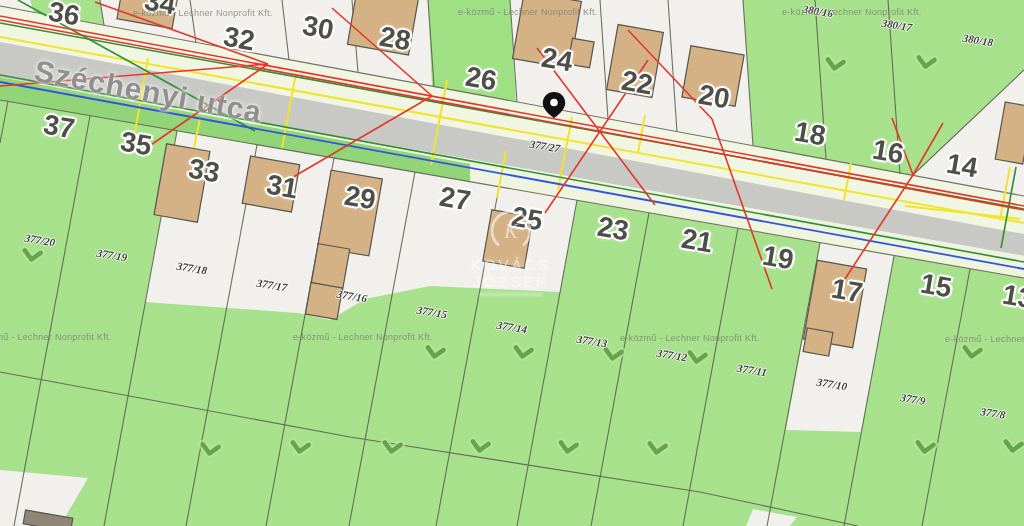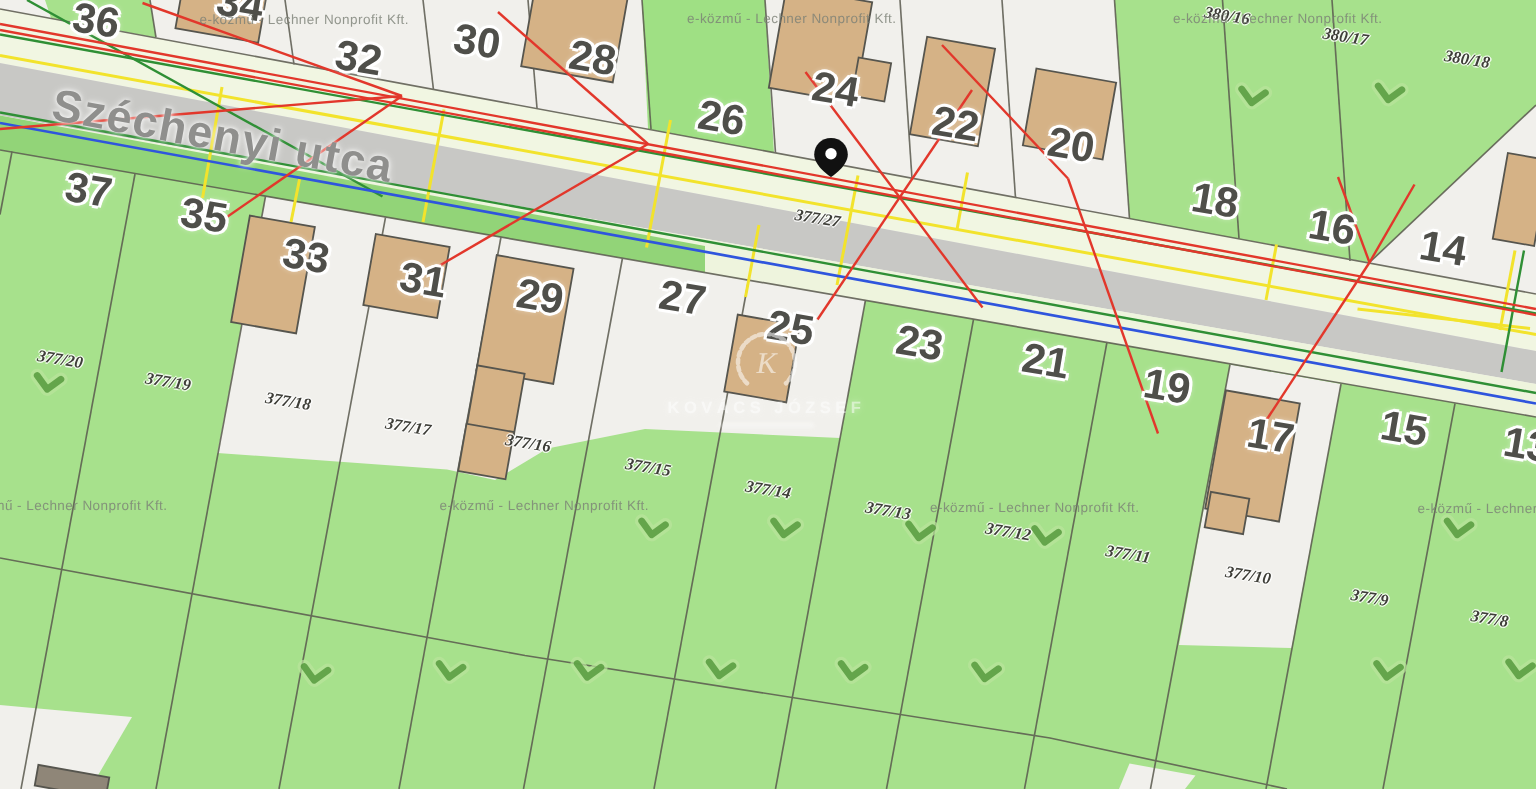--- a/index.html
+++ b/index.html
@@ -13,21 +13,21 @@
   .ln{position:absolute;transform:translate(-50%,-50%) rotate(9.5deg);
     font-family:"Liberation Serif",serif;font-style:italic;font-weight:bold;font-size:11px;
     color:#3e3e38;white-space:nowrap;
     text-shadow:-1px 0 0 rgba(255,255,255,.8),1px 0 0 rgba(255,255,255,.8),0 -1px 0 rgba(255,255,255,.8),0 1px 0 rgba(255,255,255,.8);}
   .wm{position:absolute;font-size:9px;letter-spacing:.3px;color:rgba(122,128,118,.8);white-space:nowrap;}
   #street-label{position:absolute;left:38px;top:54px;transform:rotate(10.5deg);transform-origin:left top;
     font-size:30px;letter-spacing:1px;color:#8f8f8d;font-weight:bold;white-space:nowrap;
     text-shadow:0 0 3px rgba(255,255,255,.9),0 0 6px rgba(255,255,255,.7);}
   #center-wm{position:absolute;left:511px;top:252px;transform:translate(-50%,-50%);
     width:160px;text-align:center;color:#fff;opacity:.55;filter:blur(.4px);pointer-events:none;}
-  #center-wm .name{font-size:11px;font-weight:bold;letter-spacing:3px;margin-top:2px;
+  #center-wm .name{font-size:15px;font-weight:normal;letter-spacing:3px;margin-top:2px;
     text-shadow:0 0 4px rgba(255,255,255,.8);}
   #center-wm .sub{height:4px;width:64px;margin:3px auto 0;background:rgba(255,255,255,.55);
     border-radius:2px;filter:blur(1px);}
 </style>
 </head>
 <body>
 
 <div id="viewport">
 
   <svg id="map-svg" width="1024" height="526" viewBox="0 0 1024 526">

